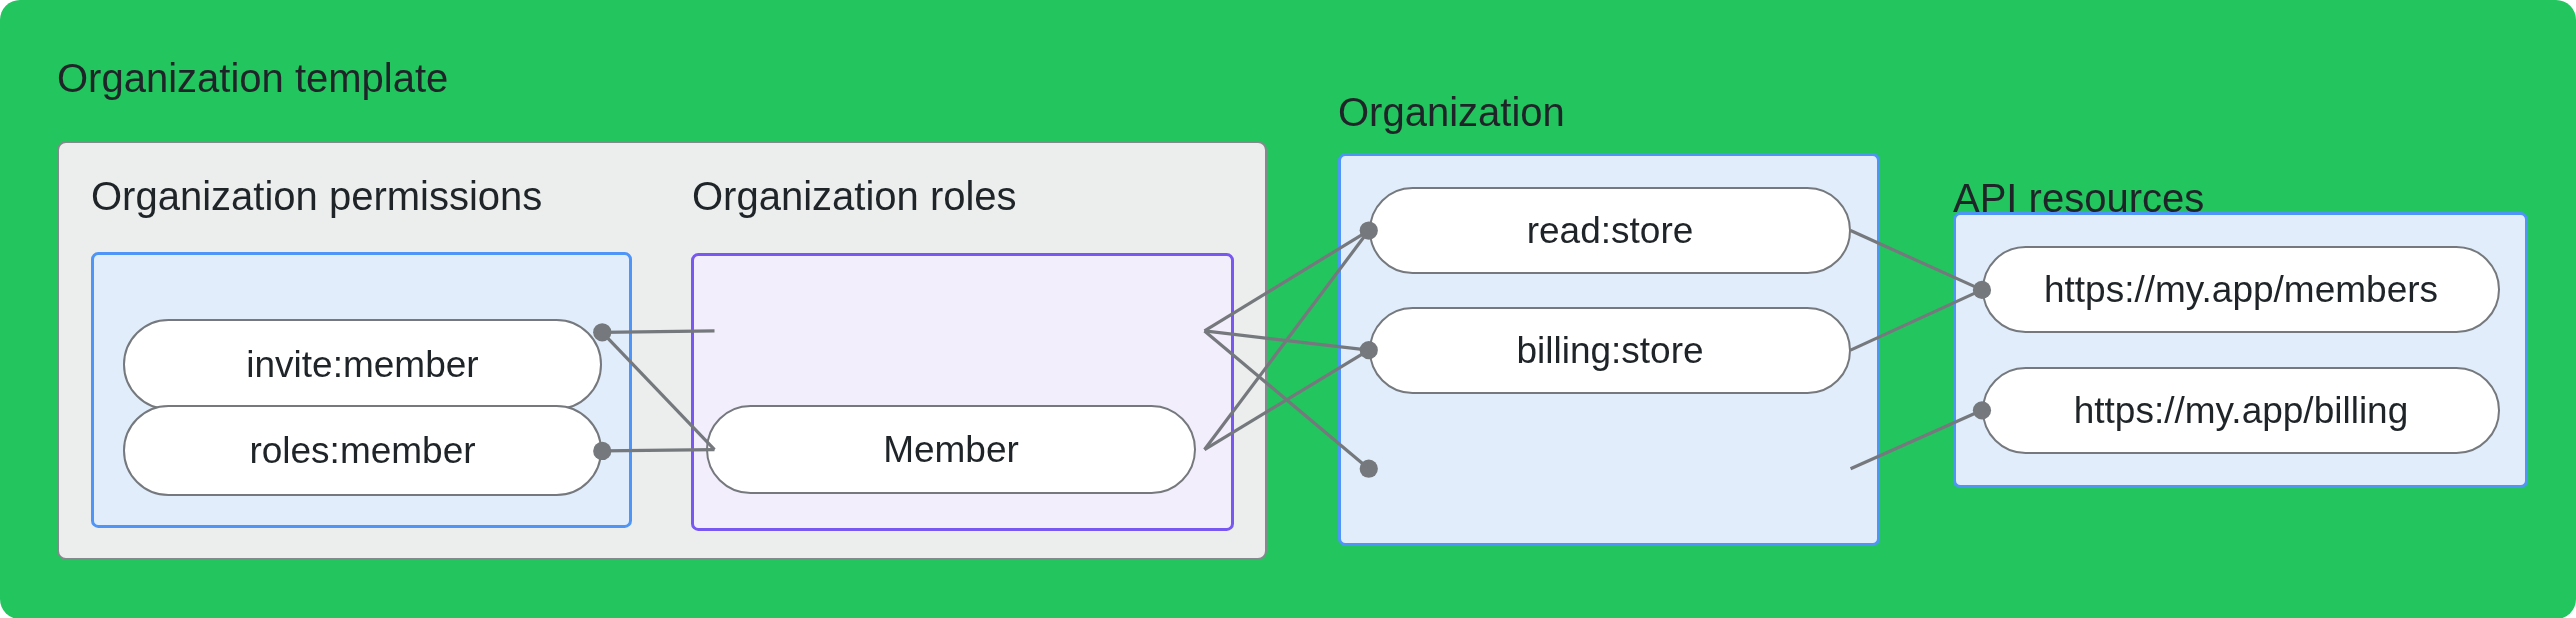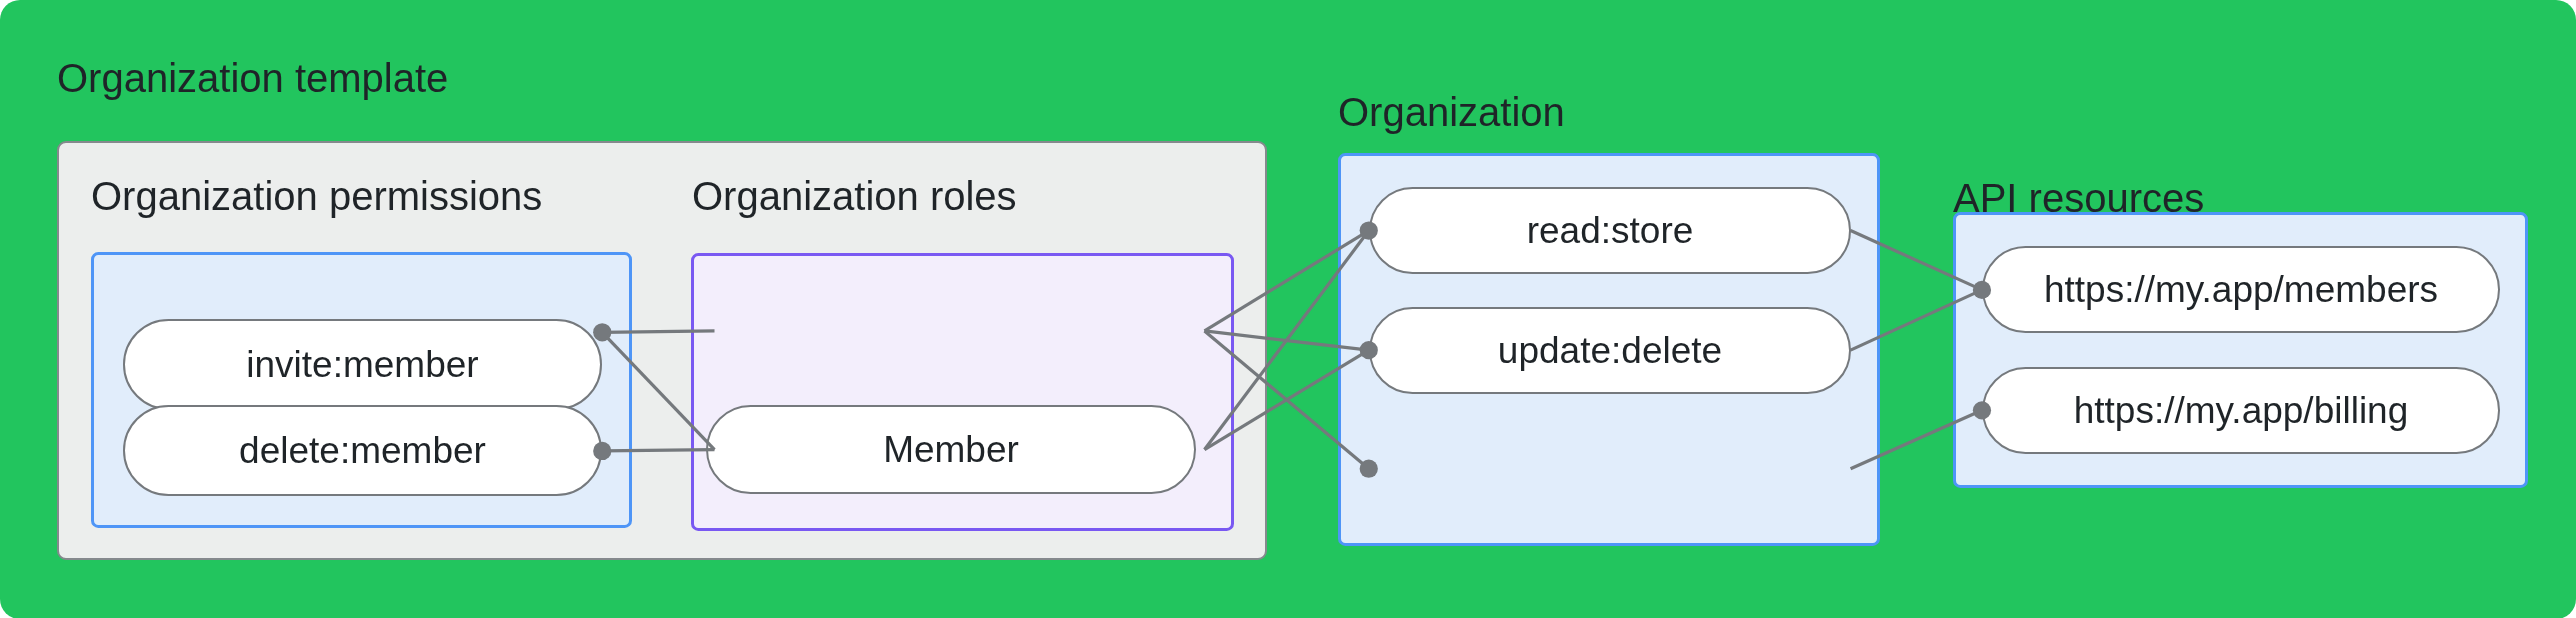--- a/index.html
+++ b/index.html
@@ -62,24 +62,24 @@
   <div class="heading" id="h-or">Organization roles</div>
   <div class="heading" id="h-perm">Organization</div>
   <div class="heading" id="h-api">API resources</div>
 
   <div class="gbox subbox blue" id="box-op"></div>
   <div class="gbox subbox purple" id="box-or"></div>
   <div class="gbox subbox blue" id="box-perm"></div>
   <div class="gbox subbox blue" id="box-api"></div>
 
   <div class="pill" id="pill-invite">invite:member</div>
-  <div class="pill" id="pill-delete">delete:member</div>
+  <div class="pill" id="pill-delete">roles:member</div>
   <div class="pill" id="pill-member">Member</div>
   <div class="pill" id="pill-read">read:store</div>
-  <div class="pill" id="pill-update">update:delete</div>
+  <div class="pill" id="pill-update">billing:store</div>
   <div class="pill" id="pill-billing">https://my.app/billing</div>
   <div class="pill" id="pill-members">https://my.app/members</div>
 
   <svg id="edges" viewBox="0 0 2823 678" xmlns="http://www.w3.org/2000/svg">
       <line x1="660" y1="364" x2="783" y2="362.5" stroke="#75797D" stroke-width="3.5"></line>
       <line x1="660" y1="364" x2="783" y2="492.5" stroke="#75797D" stroke-width="3.5"></line>
       <line x1="660" y1="494" x2="783" y2="492.5" stroke="#75797D" stroke-width="3.5"></line>
       <line x1="1320" y1="362.5" x2="1500" y2="252.5" stroke="#75797D" stroke-width="3.5"></line>
       <line x1="1320" y1="362.5" x2="1500" y2="383.5" stroke="#75797D" stroke-width="3.5"></line>
       <line x1="1320" y1="362.5" x2="1500" y2="513.5" stroke="#75797D" stroke-width="3.5"></line>

